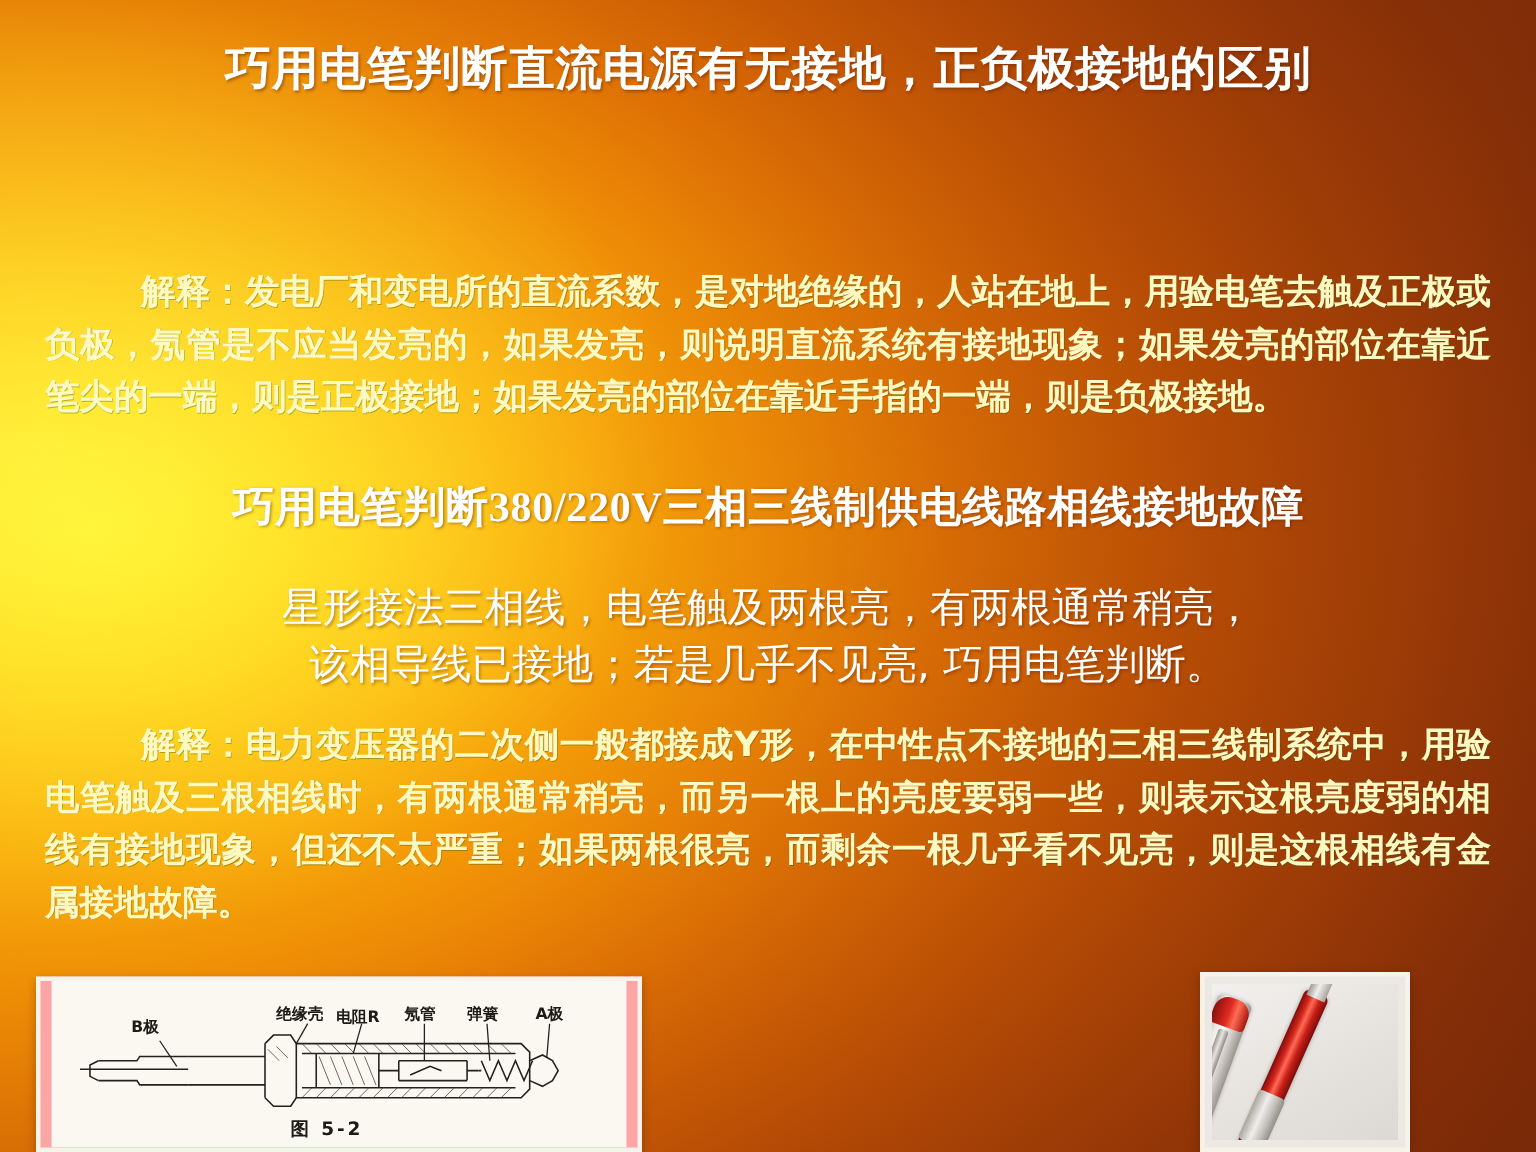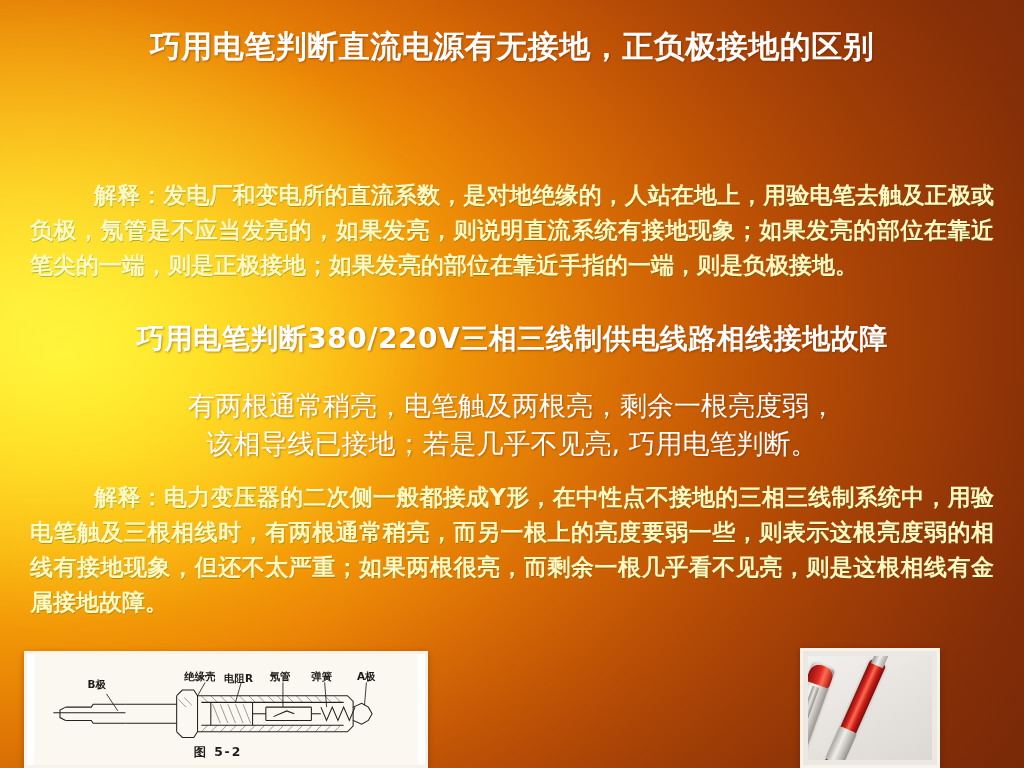--- a/index.html
+++ b/index.html
@@ -44,21 +44,21 @@
     position:absolute;
     width:100%;
     text-align:center;
     color:#ffffff;
     font-weight:700;
     letter-spacing:0.5px;
     text-shadow:1px 1px 2px rgba(90,30,0,.45);
     white-space:nowrap;
   }
   #heading1 { top:26px;  font-size:31px; line-height:40px; }
-  #heading2 { top:320px; font-size:28px; line-height:38px; }
+  #heading2 { top:320px; font-size:28px; line-height:38px;font-family:Liberation Serif, serif; }
 
   
   .verse {
     position:absolute;
     width:100%;
     text-align:center;
     color:#ffffff;
     font-size:27px;
     line-height:38px;
     font-weight:400;
@@ -86,21 +86,21 @@
   .explain .indent { display:inline-block; width:64px; }
 
   
   .photo-frame {
     position:absolute;
     background:#f3ece2;
     border:3px solid #f7f2ea;
     box-shadow:0 2px 6px rgba(60,20,0,.35);
     overflow:hidden;
   }
-  #diagram-frame { left:24px; top:651px; width:404px; height:117px; background:#ffffff; }
+  #diagram-frame { left:24px; top:651px; width:404px; height:117px; background:#fca5a5; }
   #photo-frame   { left:800px; top:648px; width:140px; height:120px; background:#ece9e4; padding:5px; }
 
   
   #diagram-svg { display:block; width:100%; height:100%; }
 
   
   .photo-inner {
     position:relative; width:100%; height:100%;
     background:linear-gradient(150deg,#f2f0ee 0%,#e8e5e1 45%,#dcd8d3 100%);
     overflow:hidden;
@@ -150,21 +150,21 @@
 <div class="content">
 
   <div class="heading" id="heading1">巧用电笔判断直流电源有无接地，正负极接地的区别</div>
 
 
   <p class="explain" id="explain1"><span class="indent"></span>解释：发电厂和变电所的直流系数，是对地绝缘的，人站在地上，用验电笔去触及正极或负极，氖管是不应当发亮的，如果发亮，则说明直流系统有接地现象；如果发亮的部位在靠近笔尖的一端，则是正极接地；如果发亮的部位在靠近手指的一端，则是负极接地。</p>
 
   <div class="heading" id="heading2">巧用电笔判断380/220V三相三线制供电线路相线接地故障</div>
 
   <div class="verse" id="verse2">
-    <div>有两根通常稍亮，电笔触及两根亮，剩余一根亮度弱，</div>
+    <div>星形接法三相线，电笔触及两根亮，有两根通常稍亮，</div>
     <div>该相导线已接地；若是几乎不见亮, 巧用电笔判断。</div>
   </div>
 
   <p class="explain" id="explain2"><span class="indent"></span>解释：电力变压器的二次侧一般都接成Y形，在中性点不接地的三相三线制系统中，用验电笔触及三根相线时，有两根通常稍亮，而另一根上的亮度要弱一些，则表示这根亮度弱的相线有接地现象，但还不太严重；如果两根很亮，而剩余一根几乎看不见亮，则是这根相线有金属接地故障。</p>
 
   <div class="photo-frame" id="diagram-frame">
     <svg id="diagram-svg" viewBox="0 0 404 117">
       <rect x="0" y="0" width="404" height="117" fill="#fbf8f2"></rect>
       <g stroke="#23201d" fill="none" stroke-width="1.1">
 

